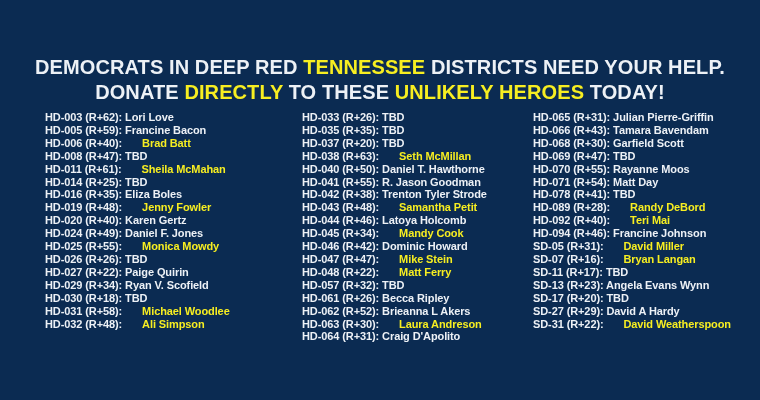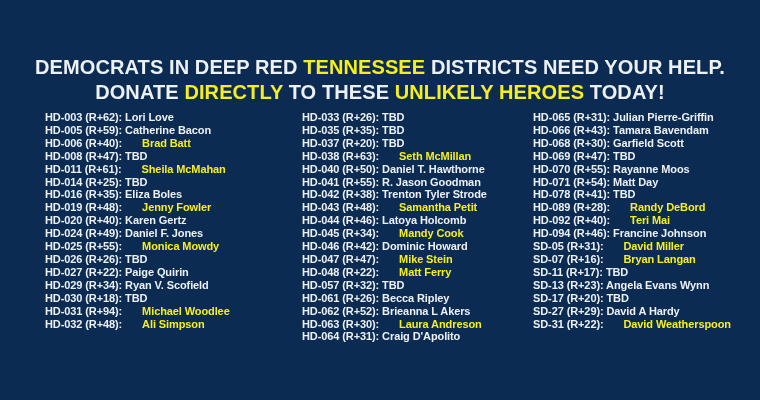--- a/index.html
+++ b/index.html
@@ -53,35 +53,35 @@
 <body>
 
 <div class="poster">
   <header class="headline">
     <div class="hl-line"><span class="hl-seg">DEMOCRATS IN DEEP RED </span><span class="hl-seg highlight">TENNESSEE</span><span class="hl-seg"> DISTRICTS NEED YOUR HELP.</span></div>
     <div class="hl-line"><span class="hl-seg">DONATE </span><span class="hl-seg highlight">DIRECTLY</span><span class="hl-seg"> TO THESE </span><span class="hl-seg highlight">UNLIKELY HEROES</span><span class="hl-seg"> TODAY!</span></div>
   </header>
   <main class="columns">
     <div class="col col-0">
         <div class="row"><span class="label">HD-003 (R+62): </span><span class="name">Lori Love</span></div>
-        <div class="row"><span class="label">HD-005 (R+59): </span><span class="name">Catherine Bacon</span></div>
+        <div class="row"><span class="label">HD-005 (R+59): </span><span class="name">Francine Bacon</span></div>
         <div class="row"><span class="label">HD-006 (R+40): </span><span class="name highlight">Brad Batt</span></div>
         <div class="row"><span class="label">HD-008 (R+47): </span><span class="name">TBD</span></div>
         <div class="row"><span class="label">HD-011 (R+61): </span><span class="name highlight">Sheila McMahan</span></div>
         <div class="row"><span class="label">HD-014 (R+25): </span><span class="name">TBD</span></div>
         <div class="row"><span class="label">HD-016 (R+35): </span><span class="name">Eliza Boles</span></div>
         <div class="row"><span class="label">HD-019 (R+48): </span><span class="name highlight">Jenny Fowler</span></div>
         <div class="row"><span class="label">HD-020 (R+40): </span><span class="name">Karen Gertz</span></div>
         <div class="row"><span class="label">HD-024 (R+49): </span><span class="name">Daniel F. Jones</span></div>
         <div class="row"><span class="label">HD-025 (R+55): </span><span class="name highlight">Monica Mowdy</span></div>
         <div class="row"><span class="label">HD-026 (R+26): </span><span class="name">TBD</span></div>
         <div class="row"><span class="label">HD-027 (R+22): </span><span class="name">Paige Quirin</span></div>
         <div class="row"><span class="label">HD-029 (R+34): </span><span class="name">Ryan V. Scofield</span></div>
         <div class="row"><span class="label">HD-030 (R+18): </span><span class="name">TBD</span></div>
-        <div class="row"><span class="label">HD-031 (R+94): </span><span class="name highlight">Michael Woodlee</span></div>
+        <div class="row"><span class="label">HD-031 (R+58): </span><span class="name highlight">Michael Woodlee</span></div>
         <div class="row"><span class="label">HD-032 (R+48): </span><span class="name highlight">Ali Simpson</span></div>
       </div>
     <div class="col col-1">
         <div class="row"><span class="label">HD-033 (R+26): </span><span class="name">TBD</span></div>
         <div class="row"><span class="label">HD-035 (R+35): </span><span class="name">TBD</span></div>
         <div class="row"><span class="label">HD-037 (R+20): </span><span class="name">TBD</span></div>
         <div class="row"><span class="label">HD-038 (R+63): </span><span class="name highlight">Seth McMillan</span></div>
         <div class="row"><span class="label">HD-040 (R+50): </span><span class="name">Daniel T. Hawthorne</span></div>
         <div class="row"><span class="label">HD-041 (R+55): </span><span class="name">R. Jason Goodman</span></div>
         <div class="row"><span class="label">HD-042 (R+38): </span><span class="name">Trenton Tyler Strode</span></div>

